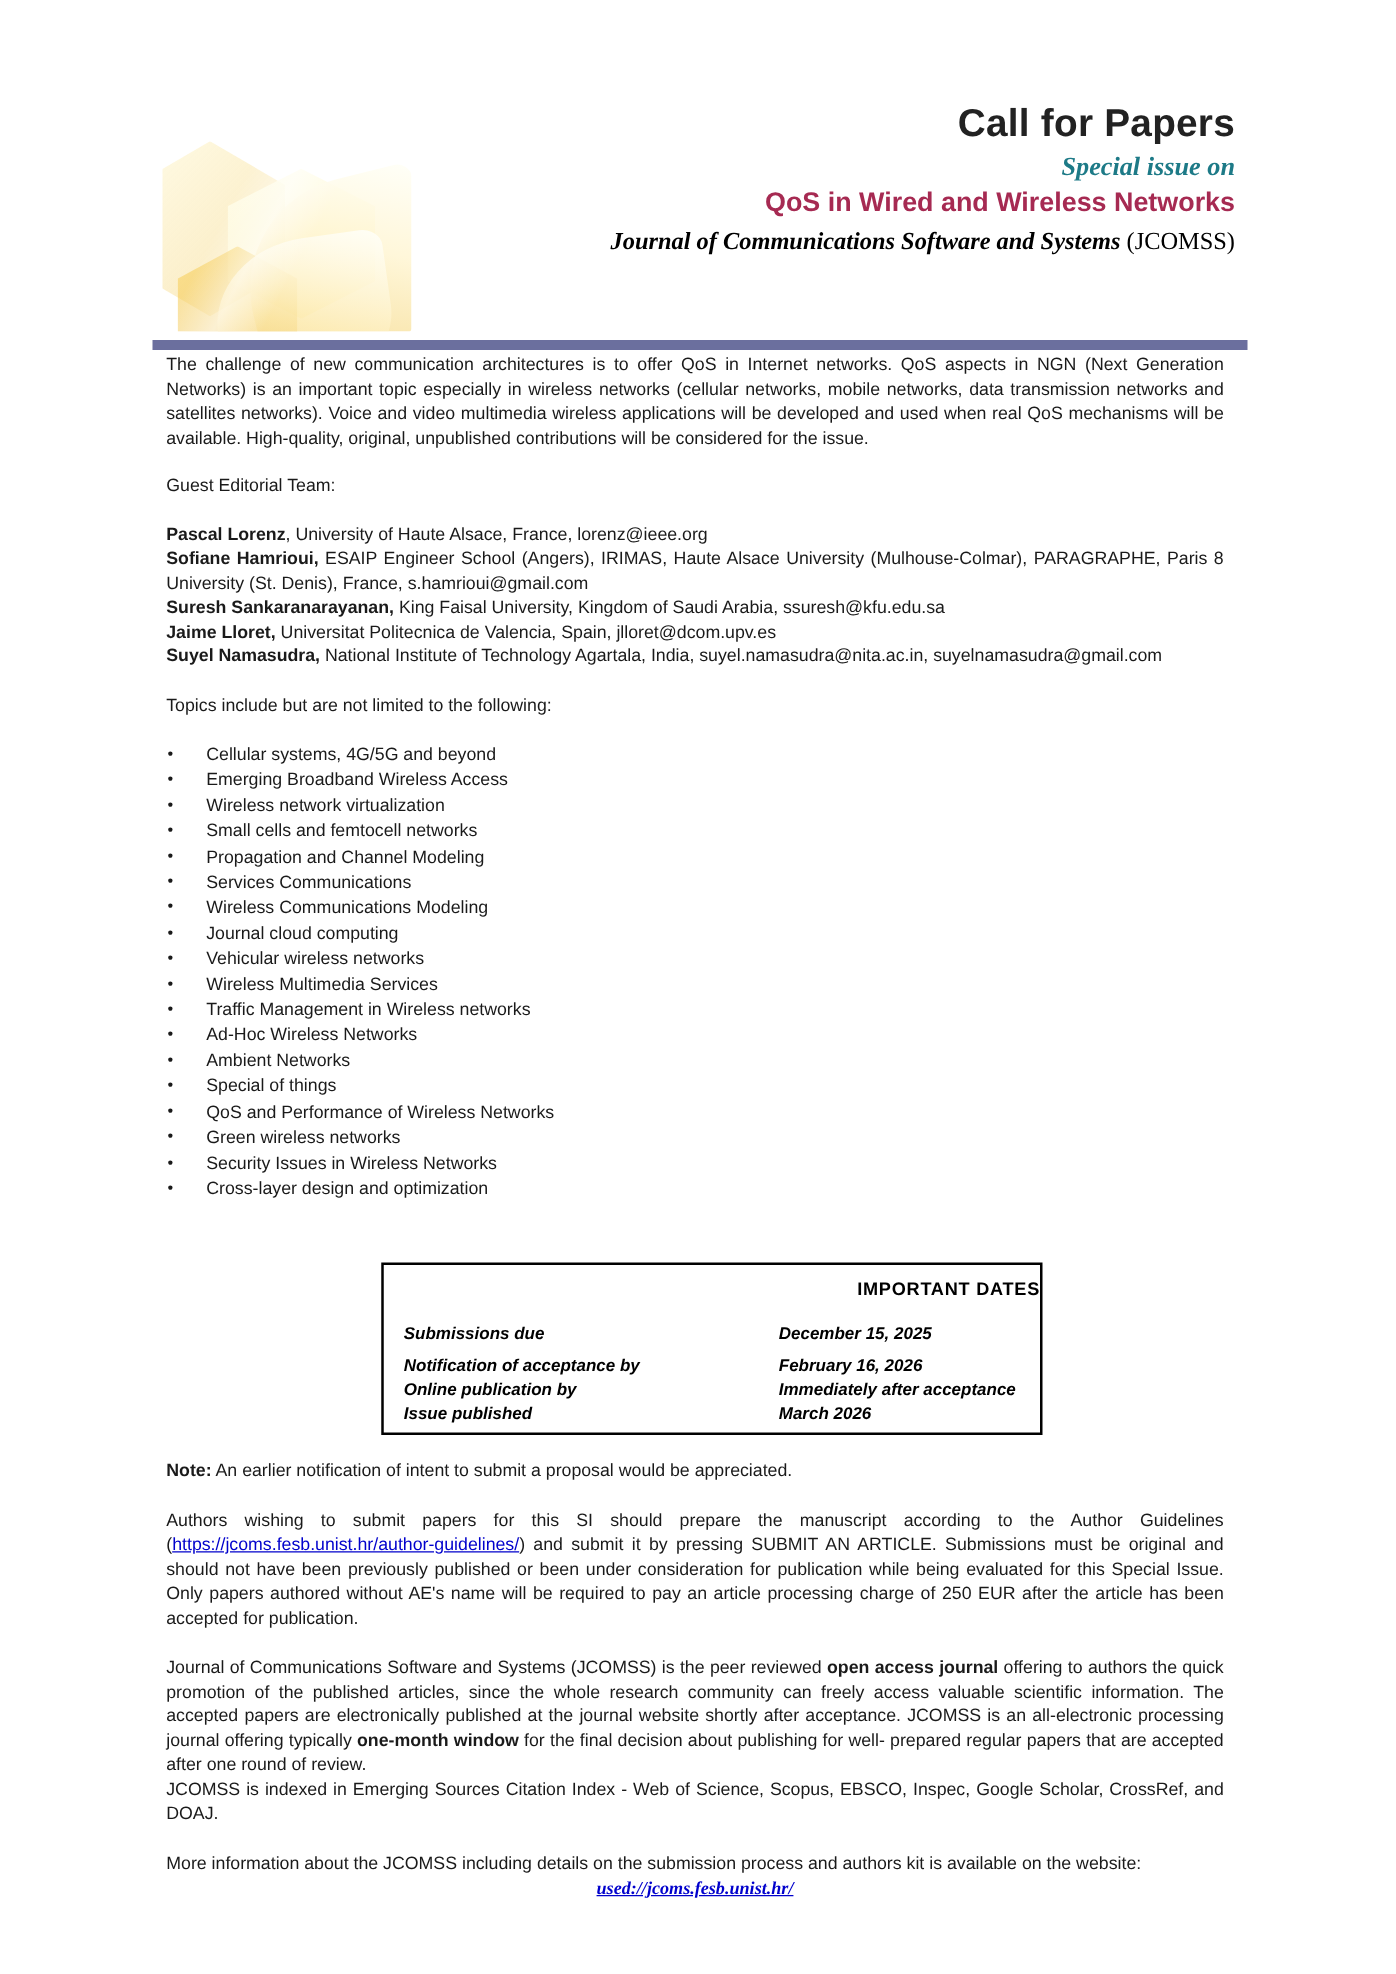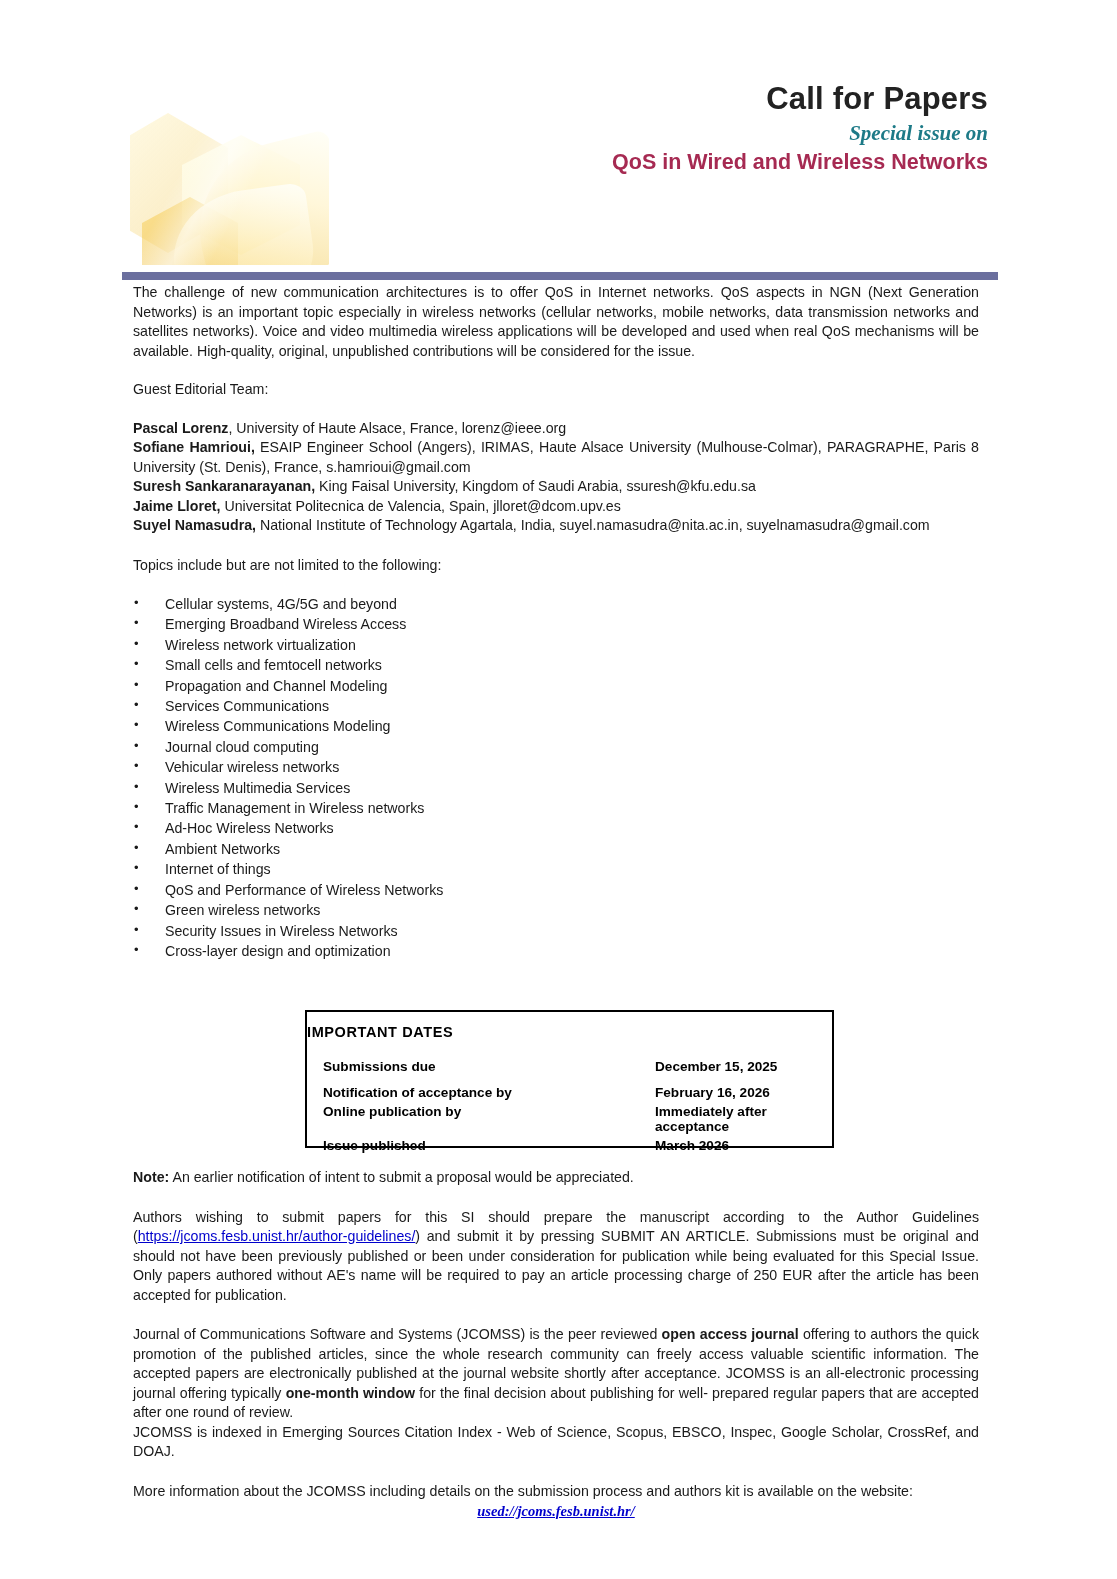--- a/index.html
+++ b/index.html
@@ -178,36 +178,37 @@
     position: absolute;
     left: 305px;
     top: 1010px;
     width: 529px;
     height: 138px;
     border: 2.5px solid #000000;
     box-sizing: border-box;
     font-family: "Liberation Sans", sans-serif;
   }
   .dates-title {
-    text-align: left;
+    text-align: right;
     font-weight: bold;
     font-size: 14.5px;
     letter-spacing: 0.6px;
     margin-top: 12px;
   }
   .dates-table {
     margin-top: 17px;
     width: 100%;
     border-collapse: collapse;
   }
   .dates-table td {
     font-weight: bold;
     font-size: 13.6px;
-    padding: 2px 16px;
+    padding: 2px 0;
     vertical-align: top;
+    font-style: italic;
   }
   .dates-table td.lbl { padding-left: 16px; width: 300px; }
   .dates-table tr.first td { padding-bottom: 9px; }
 
   
   a.link {
     color: #0000cc;
     text-decoration: underline;
   }
   .site-line {
@@ -236,20 +237,21 @@
       <div class="hexC"></div>
       <div class="pageCurl"></div>
       <div class="pageCurl2"></div>
       <div class="sheen"></div>
     </div>
 
     <div class="title-block">
       <p class="t-call">Call for Papers</p>
       <p class="t-special">Special issue on</p>
       <p class="t-qos">QoS in Wired and Wireless Networks</p>
+      <p class="t-journal"><span class="jname">Journal of Communications Software and Systems</span><span class="jabbr"> (JCOMSS)</span></p>
     </div>
   </div>
 
   <div class="rule"></div>
 
   <div class="body-text">
 
     <p class="just">The challenge of new communication architectures is to offer QoS in Internet networks. QoS aspects in NGN (Next Generation Networks) is an important topic especially in wireless networks (cellular networks, mobile networks, data transmission networks and satellites networks). Voice and video multimedia wireless applications will be developed and used when real QoS mechanisms will be available. High-quality, original, unpublished contributions will be considered for the issue.</p>
 
     <div class="gap-sm"></div>
@@ -279,21 +281,21 @@
       <li>Small cells and femtocell networks</li>
       <li>Propagation and Channel Modeling</li>
       <li>Services Communications</li>
       <li>Wireless Communications Modeling</li>
       <li>Journal cloud computing</li>
       <li>Vehicular wireless networks</li>
       <li>Wireless Multimedia Services</li>
       <li>Traffic Management in Wireless networks</li>
       <li>Ad-Hoc Wireless Networks</li>
       <li>Ambient Networks</li>
-      <li>Internet of things</li>
+      <li>Special of things</li>
       <li>QoS and Performance of Wireless Networks</li>
       <li>Green wireless networks</li>
       <li>Security Issues in Wireless Networks</li>
       <li>Cross-layer design and optimization</li>
     </ul>
   </div>
 
   <div class="dates-box">
     <div class="dates-title">IMPORTANT DATES</div>
     <table class="dates-table">

